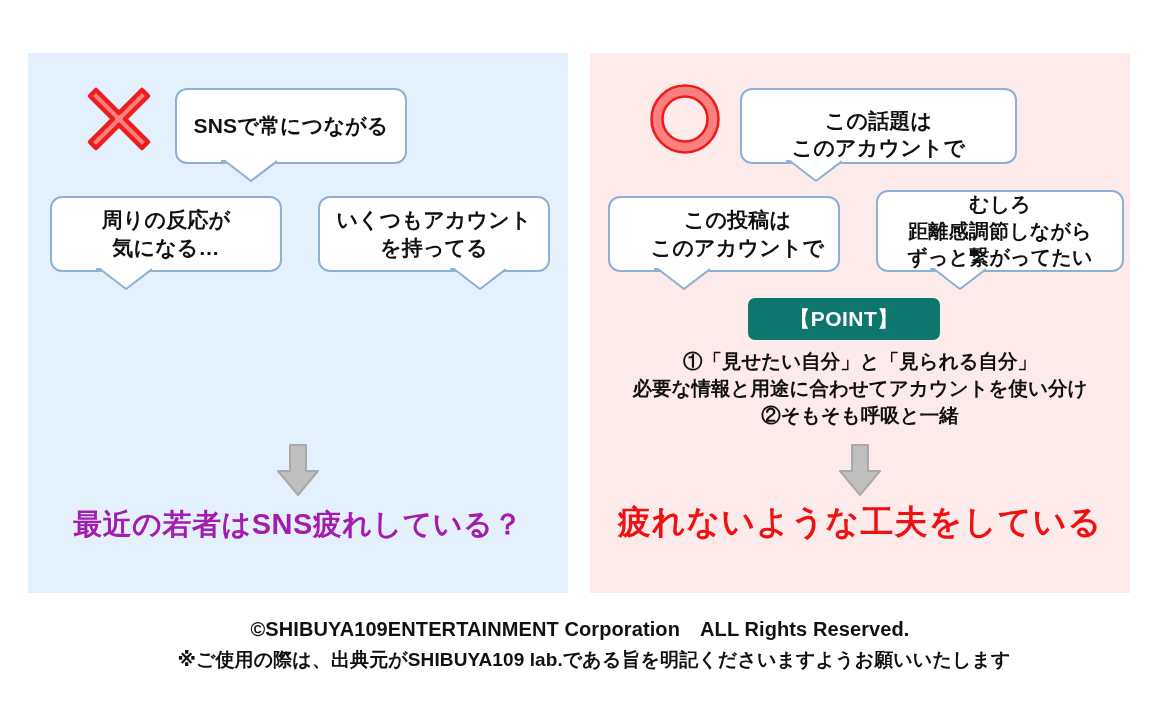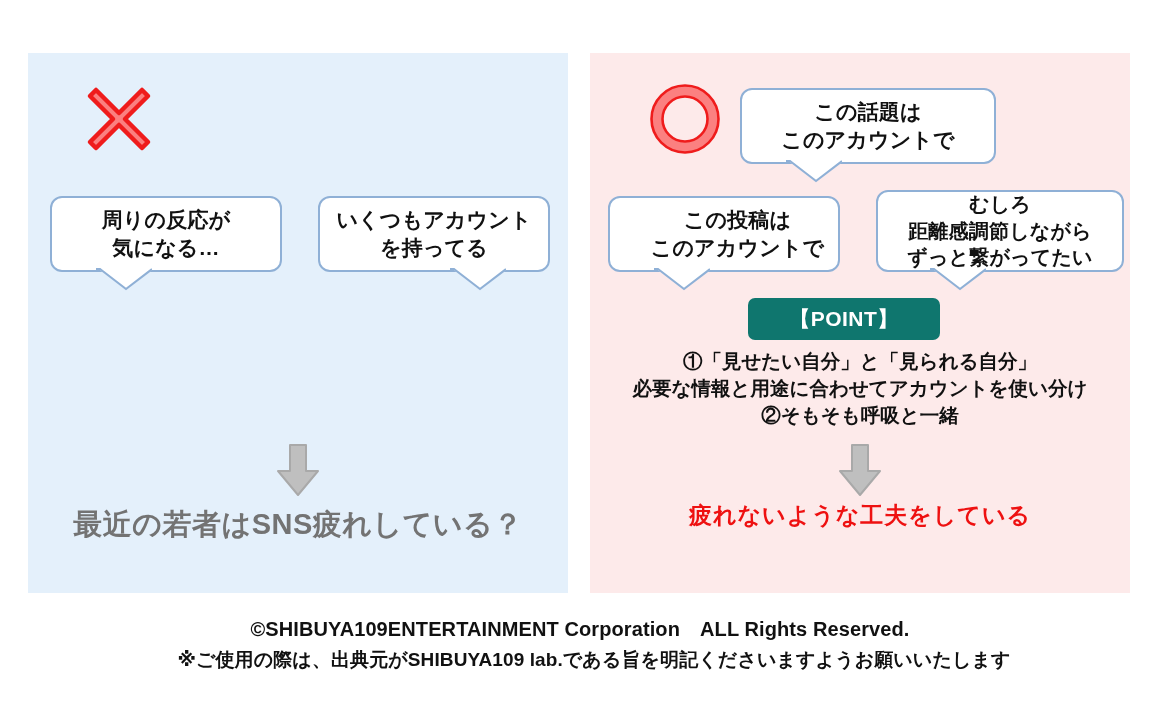--- a/index.html
+++ b/index.html
@@ -66,21 +66,21 @@
 
   
   .b-l1 { left: 175px; top: 88px;  width: 232px; height: 76px; font-size: 21px; }
   .b-l1 .tail { left: 44px; }
   .b-l2 { left: 50px;  top: 196px; width: 232px; height: 76px; font-size: 21px; }
   .b-l2 .tail { left: 44px; }
   .b-l3 { left: 318px; top: 196px; width: 232px; height: 76px; font-size: 21px; }
   .b-l3 .tail { left: 130px; }
 
   
-  .b-r1 { left: 740px; top: 88px;  width: 256px; height: 76px; font-size: 21px; }
+  .b-r1 { left: 740px; top: 88px;  width: 277px; height: 76px; font-size: 21px; align-items: flex-end; }
   .b-r1 .tail { left: 44px; }
   .b-r2 { left: 608px; top: 196px; width: 232px; height: 76px; font-size: 21px; padding-left: 27px; }
   .b-r2 .tail { left: 44px; }
   .b-r3 { left: 876px; top: 190px; width: 248px; height: 82px; font-size: 20px; }
   .b-r3 .tail { left: 52px; }
 
   
   .point-badge {
     position: absolute;
     left: 748px;
@@ -124,34 +124,34 @@
 
   
   .conclusion-left {
     position: absolute;
     left: 28px;
     top: 505px;
     width: 540px;
     text-align: center;
     font-size: 29px;
     font-weight: bold;
-    color: #737373;
+    color: #a21caf;
     letter-spacing: 0.5px;
   }
   .conclusion-right {
     position: absolute;
     left: 590px;
     top: 500px;
     width: 540px;
     text-align: center;
     color: #ee1111;
     font-weight: bold;
   }
   .conclusion-right .line1 { font-size: 20.5px; line-height: 1.35; letter-spacing: 0.1px; }
-  .conclusion-right .line2 { font-size: 23px; line-height: 1.35; letter-spacing: 1px; }
+  .conclusion-right .line2 { font-size: 33px; line-height: 1.35; letter-spacing: 1px; }
 
   
   .footer {
     position: absolute;
     left: 0;
     top: 614px;
     width: 1160px;
     text-align: center;
     color: #111111;
   }
@@ -164,20 +164,28 @@
 <div class="canvas">
 
   <div class="panel panel-left"></div>
 
   <div class="mark mark-x">
     <svg viewBox="0 0 74 74" width="74" height="74">
       <path d="M14 8 L37 31 L60 8 L66 14 L43 37 L66 60 L60 66 L37 43 L14 66 L8 60 L31 37 L8 14 Z" fill="#fb8080" stroke="#ef1c1c" stroke-width="4.5" stroke-linejoin="round"></path>
     </svg>
   </div>
 
+  <div class="bubble b-l1">
+    <span class="bubble-txt">SNSで常につながる</span>
+    <svg class="tail" viewBox="0 0 56 24">
+      <path d="M0 0 L56 0 L56 2 L30 22 L4 2 L0 2 Z" fill="#ffffff" stroke="none"></path>
+      <path d="M0 1 L4 1 L30 21 L56 1" fill="none" stroke="#8fb0d6" stroke-width="2.2" stroke-linejoin="round"></path>
+      <rect x="0" y="-4" width="56" height="4" fill="#ffffff"></rect>
+    </svg>
+  </div>
 
   <div class="bubble b-l2">
     <span class="bubble-txt">周りの反応が
 気になる…</span>
     <svg class="tail" viewBox="0 0 56 24">
       <path d="M0 0 L56 0 L56 2 L30 22 L4 2 L0 2 Z" fill="#ffffff" stroke="none"></path>
       <path d="M0 1 L4 1 L30 21 L56 1" fill="none" stroke="#8fb0d6" stroke-width="2.2" stroke-linejoin="round"></path>
       <rect x="0" y="-4" width="56" height="4" fill="#ffffff"></rect>
     </svg>
   </div>

